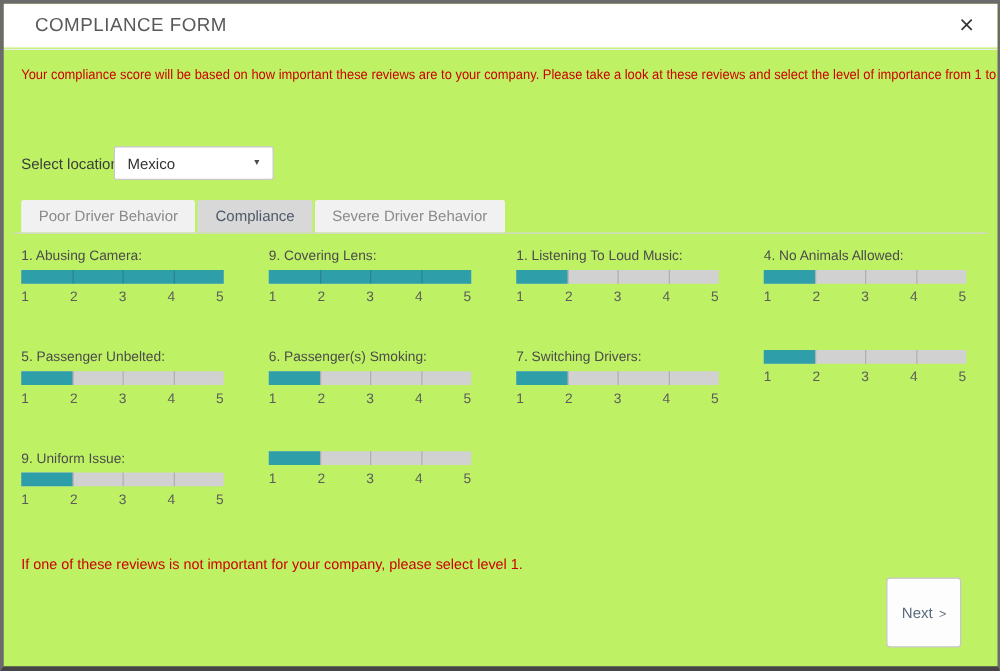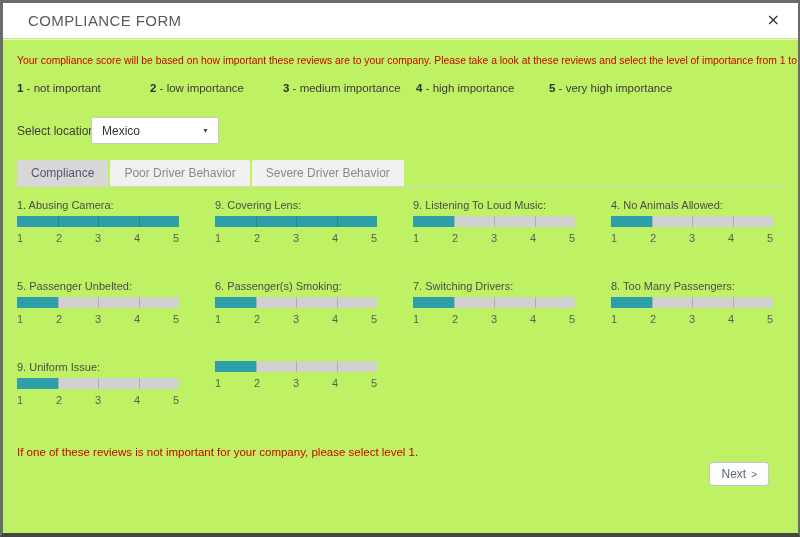--- a/index.html
+++ b/index.html
@@ -73,56 +73,49 @@
   .tick { position: absolute; top: 0; bottom: 0; width: 1px; background: rgba(0,0,0,0.16); }
   .tick.t25 { left: 25%; } .tick.t50 { left: 50%; } .tick.t75 { left: 75%; }
   .slider-scale { display: flex; justify-content: space-between; margin-top: 5px; width: 162px; }
   .slider-scale span { font-size: 11px; color: #5c5c5c; }
 
   
   .red-note { position: absolute; left: 14px; top: 443px; color: #cc0000; font-size: 11.5px; white-space: nowrap; }
   .next-btn {
     position: absolute; right: 29px; top: 459px;
     border: 1px solid #c6c6c6; border-radius: 3px; background: #fdfdfd;
-    padding: 4px 11px; font-size: 12px; color: #5a6b7d; cursor: pointer; white-space: nowrap;
+    padding: 20px 11px; font-size: 12px; color: #5a6b7d; cursor: pointer; white-space: nowrap;
   }
   .next-btn .chev { font-size: 10px; margin-left: 5px; }
 
   .bottom-artifact { position: absolute; left: 425px; bottom: -4px; width: 24px; height: 4px; background: #1f1b18; }
 </style>
 </head>
 <body>
 
 <div class="dialog">
 
   <div class="titlebar">
     <span class="title">COMPLIANCE FORM</span>
     <span class="close-btn">×</span>
   </div>
   <div class="title-sep"></div>
 
   <div class="red-instruction">Your compliance score will be based on how important these reviews are to your company. Please take a look at these reviews and select the level of importance from 1 to 5.</div>
 
-  <div class="legend-row">
-      <span class="legend-item"><b>1</b> - not important</span>
-      <span class="legend-item"><b>2</b> - low importance</span>
-      <span class="legend-item"><b>3</b> - medium importance</span>
-      <span class="legend-item"><b>4</b> - high importance</span>
-      <span class="legend-item"><b>5</b> - very high importance</span>
-    </div>
 
   <span class="select-label">Select location:</span>
   <div class="select-box">
     <span class="select-value">Mexico</span>
     <span class="select-caret">▼</span>
   </div>
 
   <div class="tabs-row">
+      <div class="tab">Poor Driver Behavior</div>
       <div class="tab active">Compliance</div>
-      <div class="tab">Poor Driver Behavior</div>
       <div class="tab">Severe Driver Behavior</div>
     </div>
   <div class="tabs-underline"></div>
 
   <div class="sliders-grid">
   <div class="slider-item">
     <div class="slider-label">1. Abusing Camera:</div>
     <div class="slider-track">
       <div class="slider-fill" style="width: 100%;"></div>
       <i class="tick t25"></i>
@@ -149,21 +142,21 @@
     <div class="slider-scale">
           <span>1</span>
           <span>2</span>
           <span>3</span>
           <span>4</span>
           <span>5</span>
         </div>
   </div>
 
   <div class="slider-item">
-    <div class="slider-label">9. Listening To Loud Music:</div>
+    <div class="slider-label">1. Listening To Loud Music:</div>
     <div class="slider-track">
       <div class="slider-fill" style="width: 25%;"></div>
       <i class="tick t25"></i>
       <i class="tick t50"></i>
       <i class="tick t75"></i>
     </div>
     <div class="slider-scale">
           <span>1</span>
           <span>2</span>
           <span>3</span>
@@ -234,21 +227,20 @@
     <div class="slider-scale">
           <span>1</span>
           <span>2</span>
           <span>3</span>
           <span>4</span>
           <span>5</span>
         </div>
   </div>
 
   <div class="slider-item">
-    <div class="slider-label">8. Too Many Passengers:</div>
     <div class="slider-track">
       <div class="slider-fill" style="width: 25%;"></div>
       <i class="tick t25"></i>
       <i class="tick t50"></i>
       <i class="tick t75"></i>
     </div>
     <div class="slider-scale">
           <span>1</span>
           <span>2</span>
           <span>3</span>

